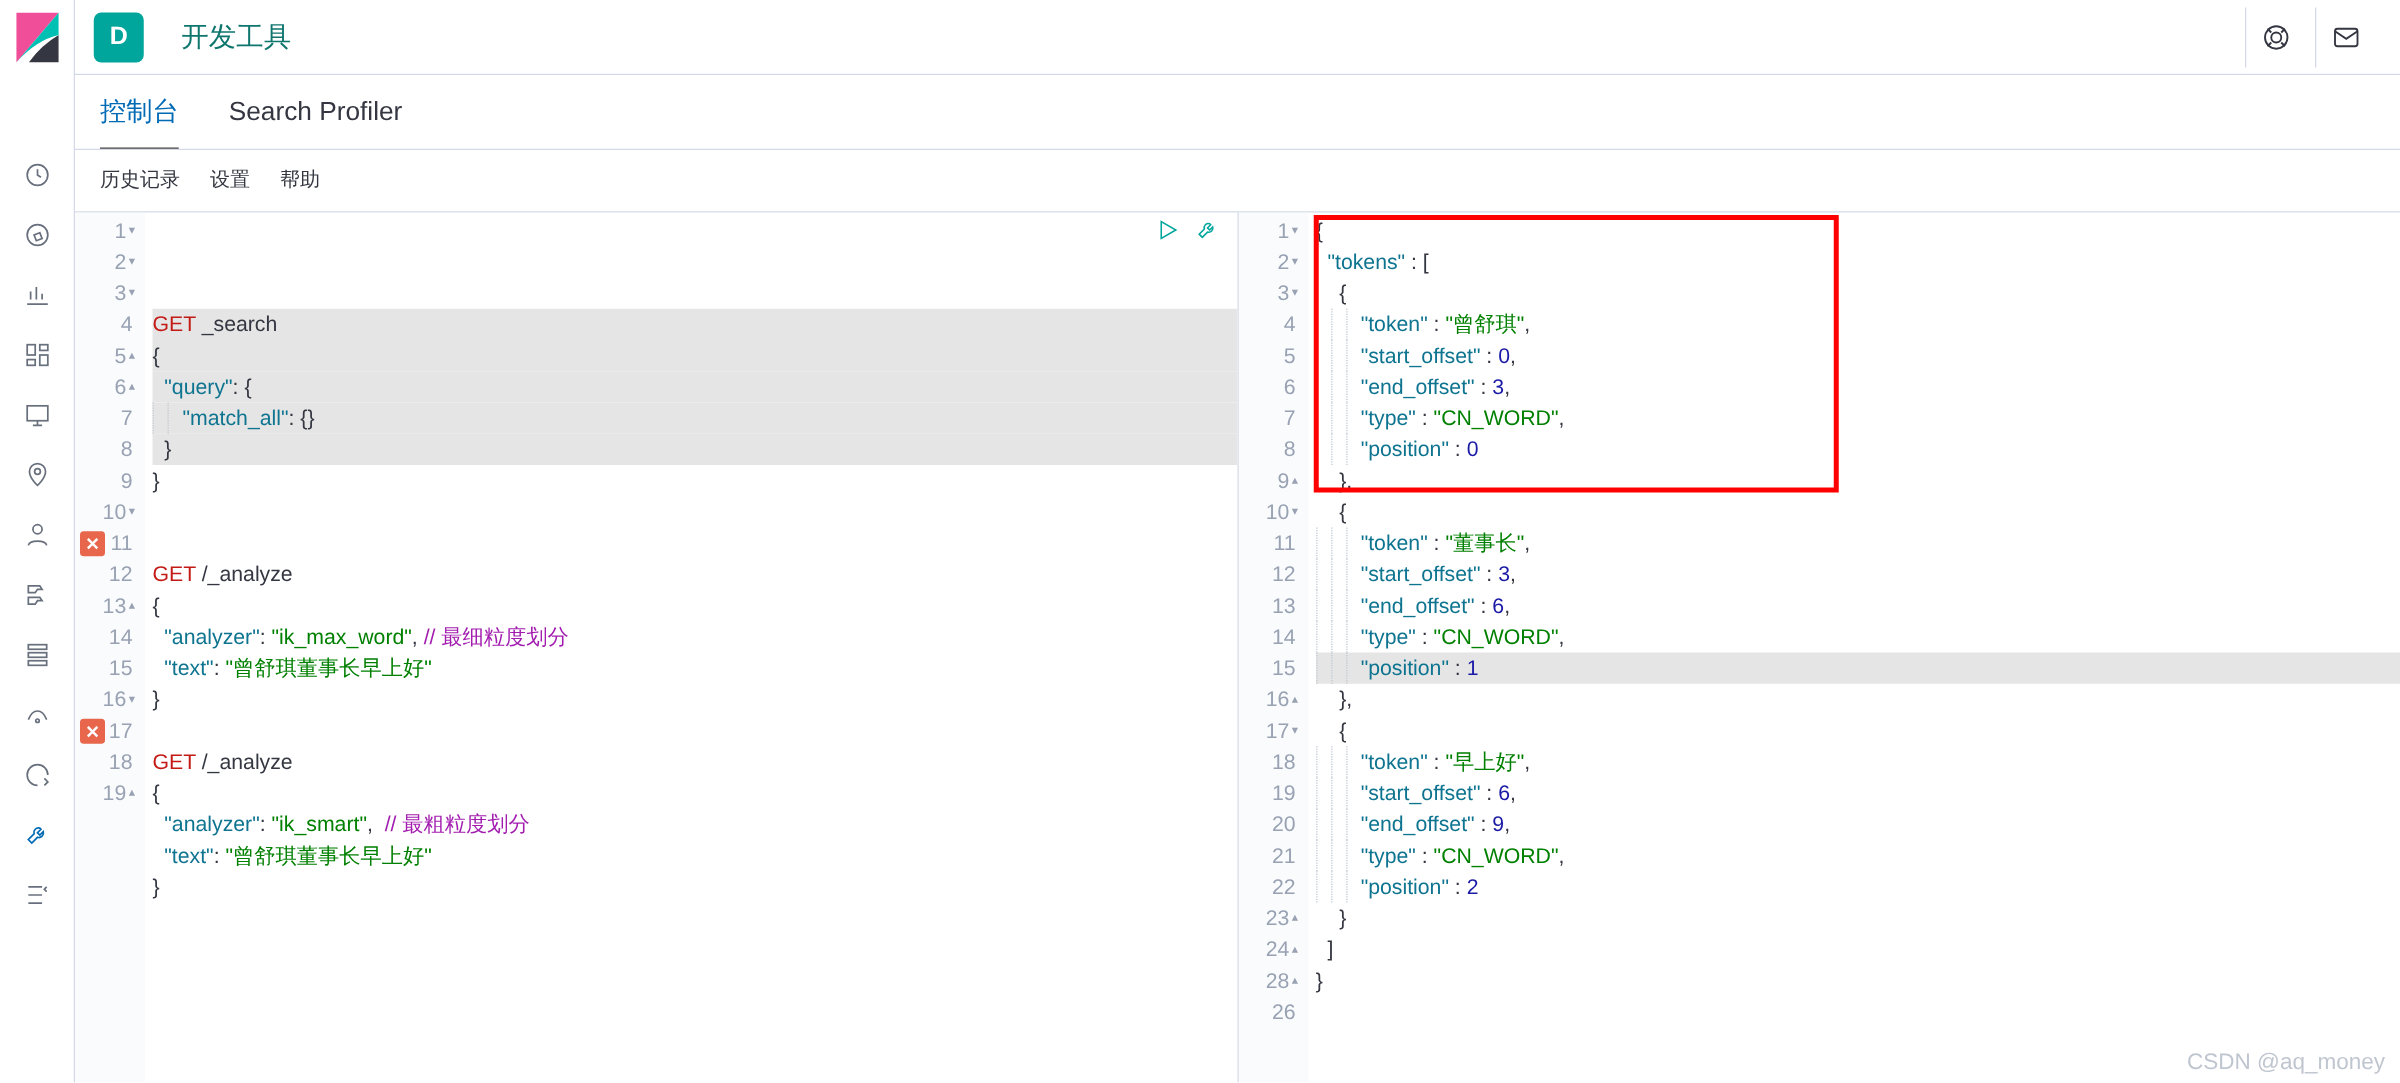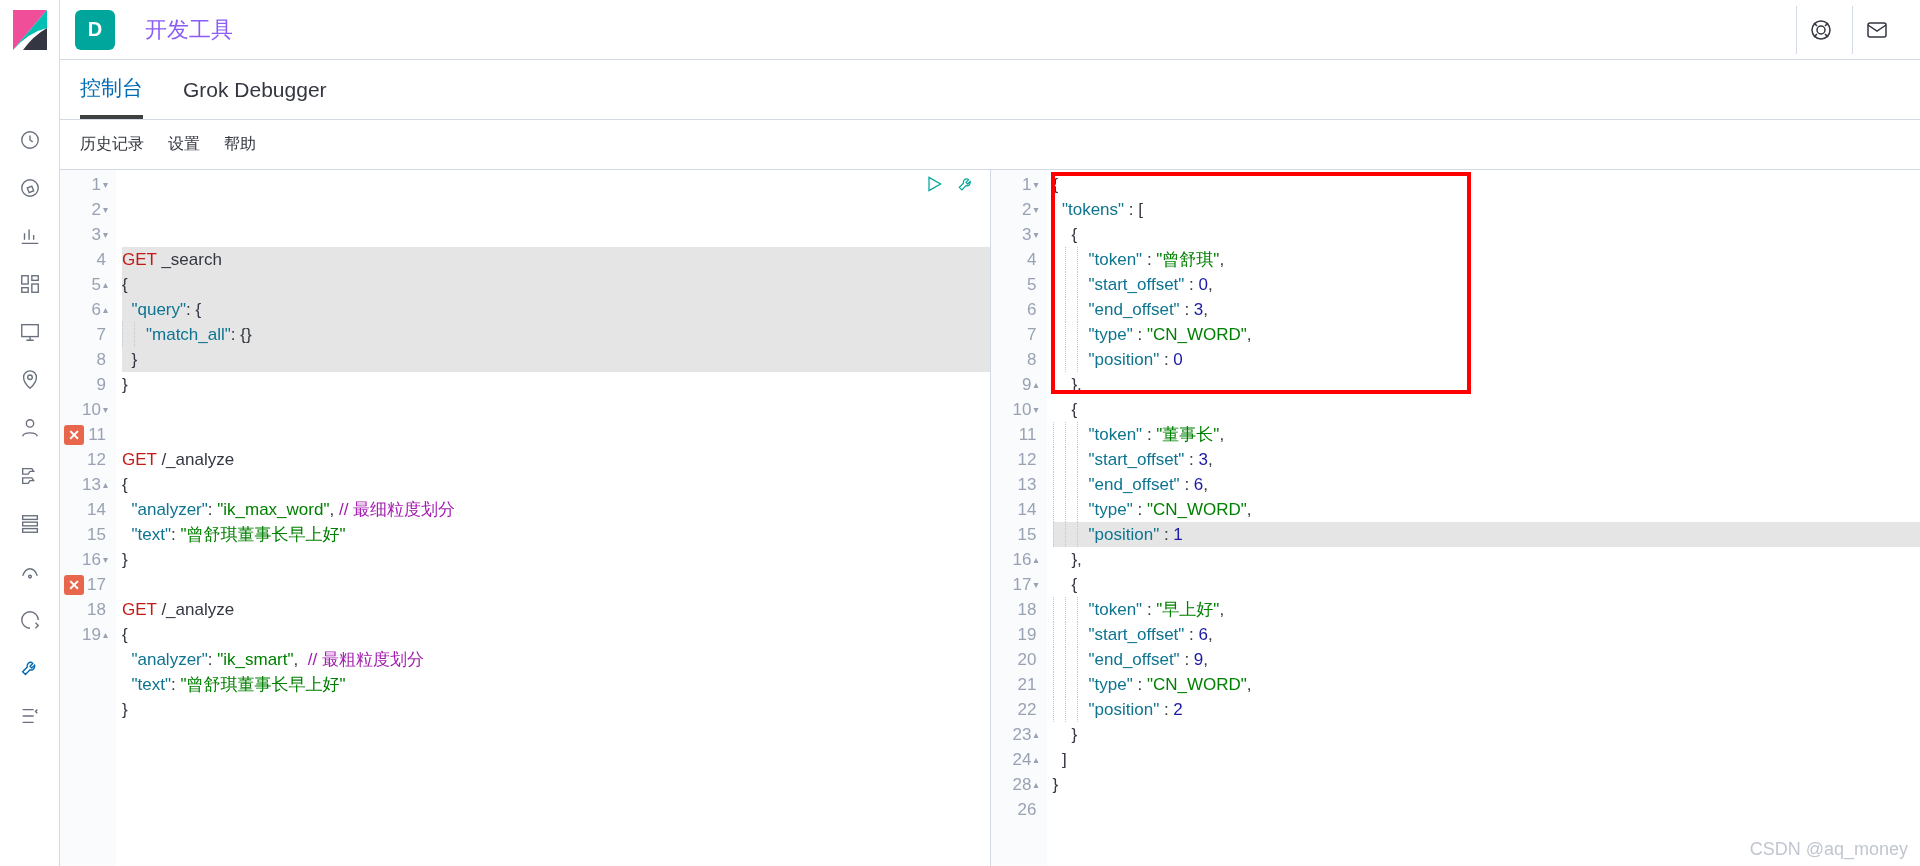--- a/index.html
+++ b/index.html
@@ -5,26 +5,26 @@
 * { margin:0; padding:0; box-sizing:border-box; font-family:-apple-system,BlinkMacSystemFont,"Segoe UI",Helvetica,Arial,sans-serif; }
 body { width:1920px; height:866px; display:flex; background:#fff; overflow:hidden; color:#343741; }
 .sidebar { width:60px; background:#fff; border-right:1px solid #d3dae6; display:flex; flex-direction:column; align-items:center; }
 .kibana-logo { width:60px; height:60px; display:flex; align-items:center; justify-content:center; }
 .sidebar-icons { flex:1; display:flex; flex-direction:column; gap:8px; padding-top:60px; align-items:center; }
 .sb-icon { width:40px; height:40px; display:flex; align-items:center; justify-content:center; color:#69707d; border-radius:4px; }
 .sb-icon.active { color:#006bb4; }
 .main { flex:1; display:flex; flex-direction:column; }
 .topbar { height:60px; border-bottom:1px solid #d3dae6; display:flex; align-items:center; padding:0 20px 0 0; }
 .d-badge { width:40px; height:40px; margin-left:15px; background:#00a69b; border-radius:6px; display:flex; align-items:center; justify-content:center; color:#fff; font-weight:700; font-size:20px; }
-.title { margin-left:30px; font-size:22px; color:#8b5cf6; }
+.title { margin-left:30px; font-size:22px; color:#0f766e; }
 .topbar-spacer { flex:1; }
 .topbar-icon { width:48px; height:48px; display:flex; align-items:center; justify-content:center; color:#343741; border-left:1px solid #d3dae6; margin-left:8px; }
 .subtabs { height:60px; border-bottom:1px solid #d3dae6; display:flex; align-items:stretch; padding:0 20px; gap:40px; }
 .tab { display:flex; align-items:center; font-size:21px; color:#343741; cursor:pointer; }
-.tab.active { color:#006bb4; border-bottom:4px solid #404040; }
+.tab.active { color:#006bb4; border-bottom:1px solid #404040; }
 .menubar { height:50px; display:flex; align-items:center; gap:24px; padding:0 20px; font-size:16px; border-bottom:1px solid #d3dae6; }
 .menu-item { color:#343741; cursor:pointer; }
 .content { flex:1; display:flex; position:relative; }
 .editor-pane { flex:1; display:flex; border-right:1px solid #d3dae6; position:relative; overflow:hidden; }
 .gutter { width:56px; background:#fafbfd; text-align:right; font-family:Menlo,Consolas,monospace; font-size:17px; line-height:25px; color:#98a2b3; padding:2px 8px 0 0; user-select:none; }
 .gutter .gline { height:25px; display:flex; justify-content:flex-end; align-items:center; gap:2px; }
 .fold { font-size:10px; color:#98a2b3; }
 .code { flex:1; font-family:Menlo,Consolas,monospace; font-size:17px; line-height:25px; padding:2px 0 0 6px; white-space:pre; overflow:hidden; position:relative; }
 .cline { height:25px; }
 .cline.hl { background:#e5e5e5; }
@@ -152,21 +152,21 @@
     <div class="topbar-icon">
         <svg width="24" height="24" viewBox="0 0 24 24" fill="none" stroke="currentColor" stroke-width="1.5">
           <rect x="3" y="5" width="18" height="14" rx="2"></rect>
           <path d="M3 7l9 6 9-6"></path>
         </svg>
       </div>
   </div>
 
   <div class="subtabs">
     <div class="tab active">控制台</div>
-    <div class="tab">Grok Debugger</div>
+    <div class="tab">Search Profiler</div>
   </div>
 
   <div class="menubar">
     <span class="menu-item">历史记录</span>
     <span class="menu-item">设置</span>
     <span class="menu-item">帮助</span>
   </div>
 
   <div class="content">
 

